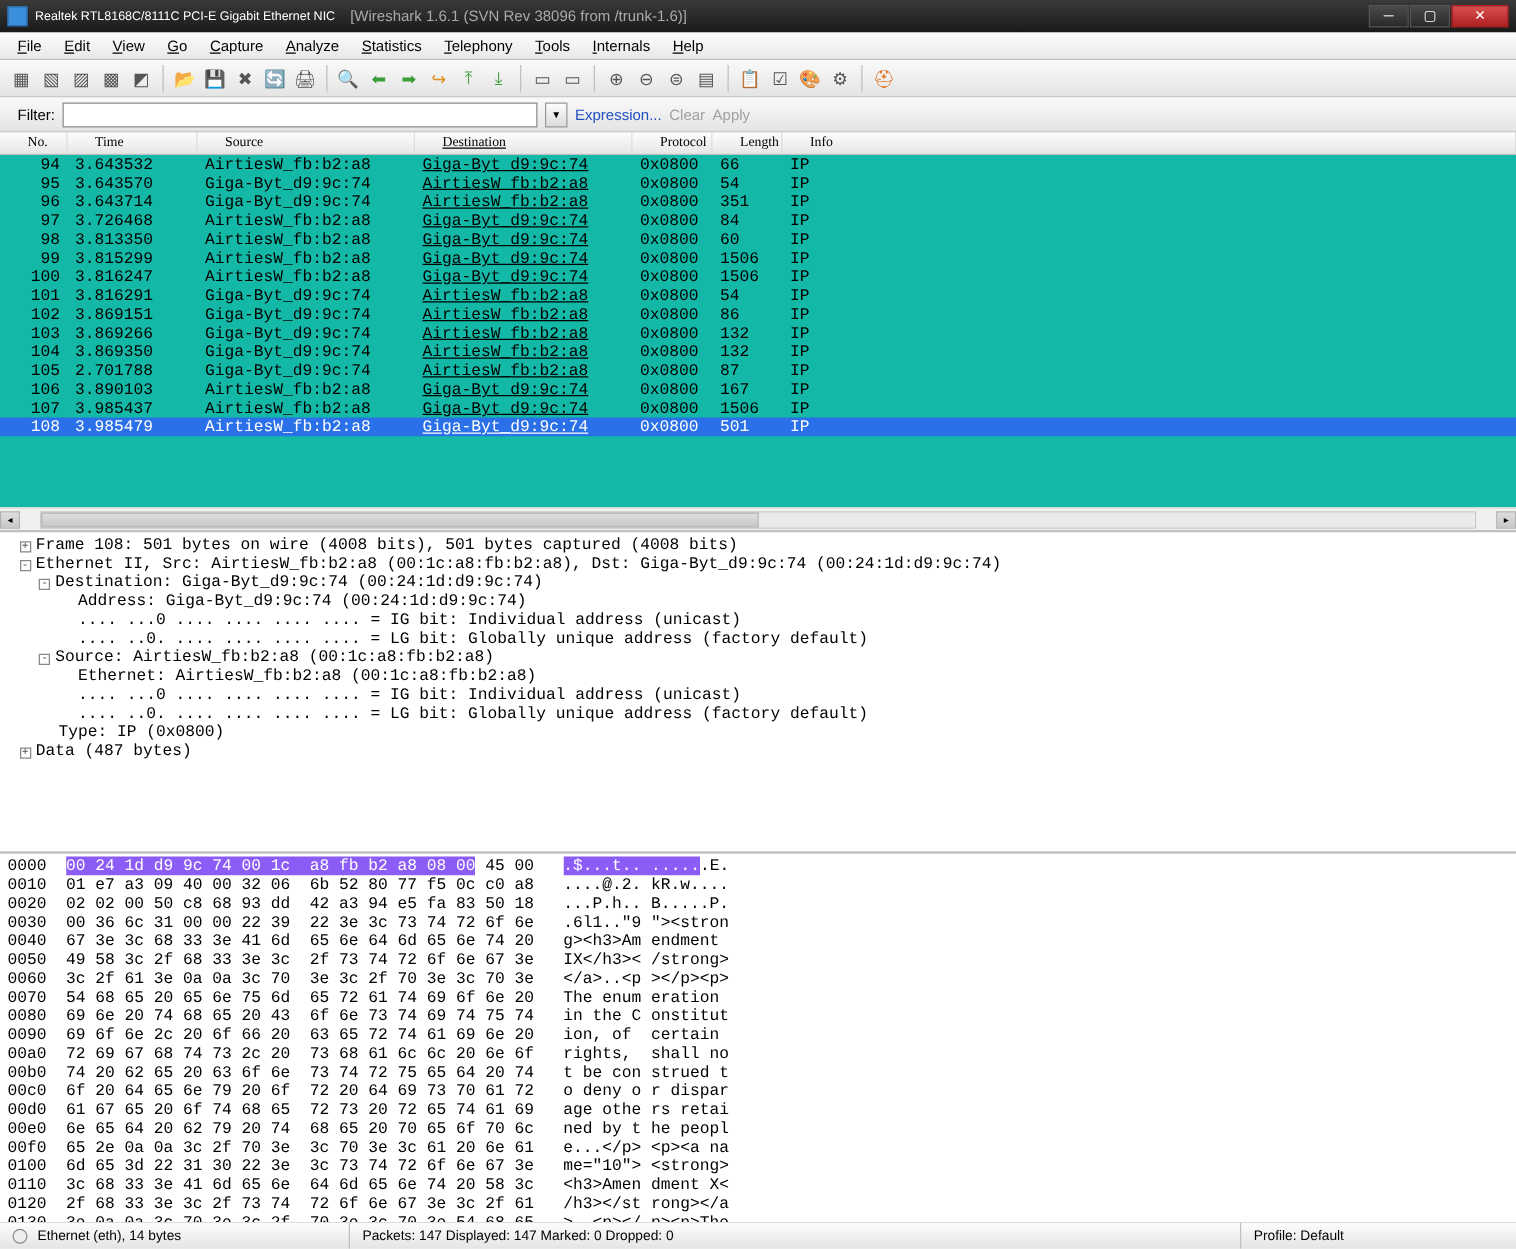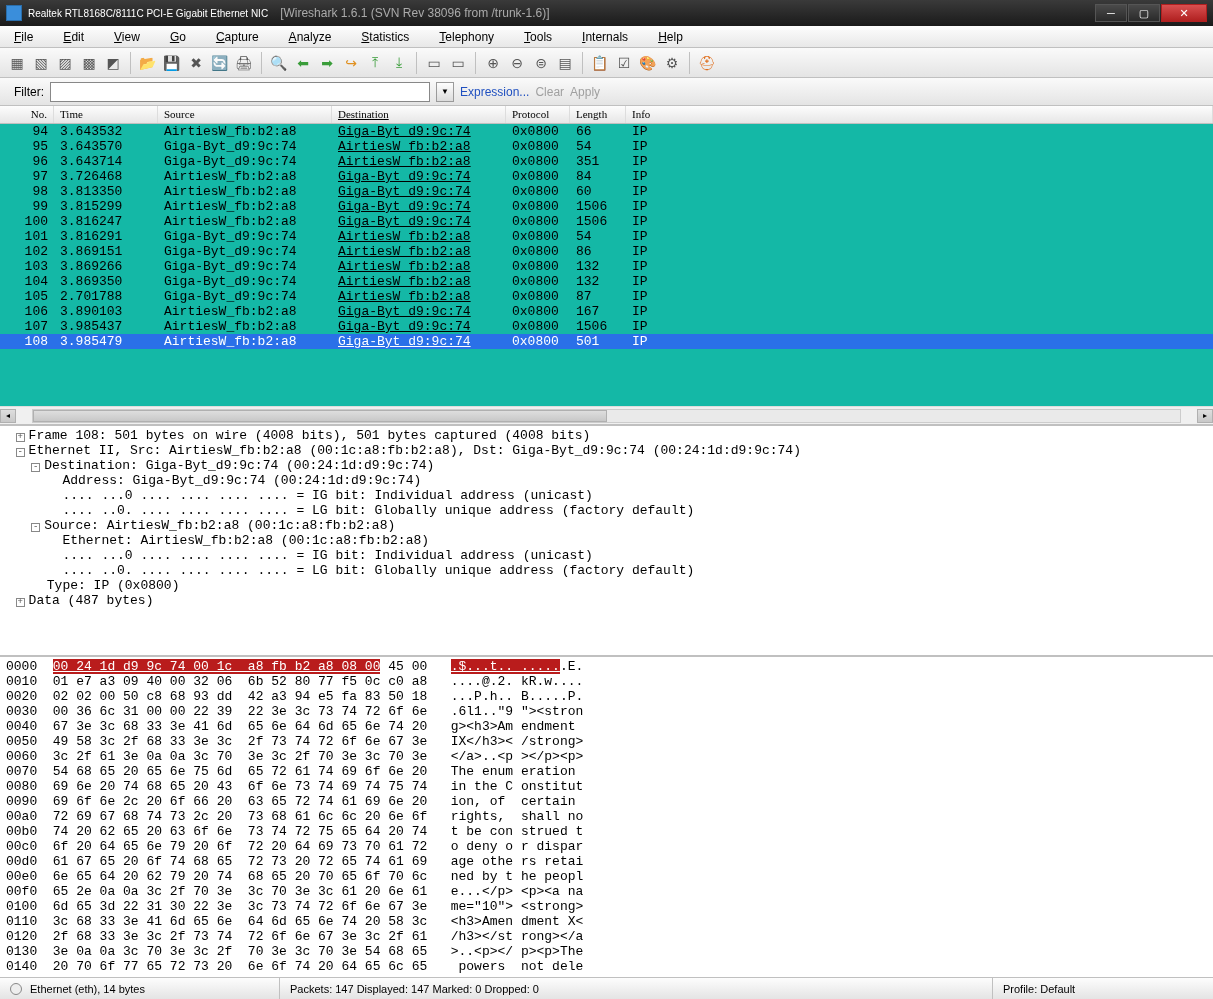--- a/index.html
+++ b/index.html
@@ -8,57 +8,57 @@
   
   .titlebar { height: 26px; background: linear-gradient(#3a3a3a, #1a1a1a); display: flex; align-items: center; padding: 0 6px; color: #fff; }
   .titlebar .icon { width: 16px; height: 16px; background: #3a8edb; margin-right: 6px; border: 1px solid #2a6eab; }
   .titlebar .title-main { color: #fff; font-size: 10px; }
   .titlebar .title-sub { color: #aaa; font-size: 12px; margin-left: 12px; }
   .titlebar .spacer { flex: 1; }
   .win-btn { width: 32px; height: 18px; margin-left: 1px; background: linear-gradient(#4a4a4a,#2a2a2a); border: 1px solid #555; color: #fff; display: inline-flex; align-items: center; justify-content: center; font-size: 11px; line-height: 1; }
   .win-btn.close { background: linear-gradient(#d95050,#b02020); border-color: #b02020; width: 46px; }
   
   
-  .menubar { height: 22px; background: linear-gradient(#fdfdfd,#e8e8e8); border-bottom: 1px solid #c0c0c0; display: flex; align-items: center; padding: 0 6px; gap: 14px; }
+  .menubar { height: 22px; background: linear-gradient(#fdfdfd,#e8e8e8); border-bottom: 1px solid #c0c0c0; display: flex; align-items: center; padding: 0 6px; gap: 2px; }
   .menubar span { padding: 2px 8px; font-size: 12px; }
   .menubar span u { text-decoration: underline; }
   
   
   .toolbar { height: 30px; background: linear-gradient(#fafafa,#e4e4e4); border-bottom: 1px solid #c0c0c0; display: flex; align-items: center; padding: 0 6px; gap: 2px; }
   .tool { width: 22px; height: 22px; border: 1px solid transparent; display: inline-flex; align-items: center; justify-content: center; font-size: 14px; color: #555; border-radius: 2px; }
   .sep { width: 1px; height: 22px; background: #c0c0c0; margin: 0 4px; }
   
   
   .filterbar { height: 28px; background: linear-gradient(#fafafa,#e4e4e4); border-bottom: 1px solid #c0c0c0; display: flex; align-items: center; padding: 0 14px; gap: 6px; font-size: 12px; }
   .filterbar input { flex: 0 0 380px; height: 20px; border: 1px solid #888; padding: 0 4px; font-size: 12px; }
   .dd { width: 18px; height: 20px; border: 1px solid #9a9a9a; background: linear-gradient(#fdfdfd,#dcdcdc); display: inline-flex; align-items: center; justify-content: center; font-size: 8px; }
   .linkbtn { color: #2050c0; cursor: pointer; }
   .linkbtn.dis { color: #a0a0a0; cursor: default; }
   
   
   .packet-list { flex: 0 0 auto; height: 320px; display: flex; flex-direction: column; border-bottom: 2px solid #c0c0c0; }
   .plist-header { height: 18px; background: linear-gradient(#fdfdfd,#e6e6e6); border-bottom: 1px solid #c0c0c0; display: flex; font-size: 11px; font-family: Tahoma; }
-  .plist-header .col { border-right: 1px solid #ddd; padding: 2px 6px; white-space: nowrap; overflow: hidden; }
+  .plist-header .col { border-right: 1px solid #ddd; padding: 2px 22px; white-space: nowrap; overflow: hidden; }
   .plist-body { flex: 1; overflow-y: scroll; background: #14b8a6; font-family: "Courier New", monospace; font-size: 13px; }
   .row { display: flex; height: 15px; line-height: 15px; white-space: pre; }
   .row .c { padding: 0 6px; overflow: hidden; }
   .row.sel { background: #2a70e8; color: #fff; }
   .hscroll { height: 18px; background: #f0f0f0; border-top: 1px solid #ddd; display: flex; align-items: center; }
   .hscroll .track { flex: 1; height: 14px; background: #eaeaea; border: 1px solid #ccc; margin: 0 16px; position: relative; }
   .hscroll .thumb { position: absolute; left: 0; width: 50%; height: 100%; background: linear-gradient(#dedede,#c8c8c8); border: 1px solid #b0b0b0; }
   .hscroll .arr { width: 16px; height: 14px; background: linear-gradient(#dedede,#c8c8c8); border: 1px solid #b0b0b0; display: inline-flex; align-items: center; justify-content: center; font-size: 8px;}
   
   
-  .details { flex: 0 0 auto; height: 231px; overflow-y: scroll; background: #fff; border-bottom: 2px solid #c0c0c0; font-family: "Courier New", monospace; font-size: 13px; padding: 2px 0; }
+  .details { flex: 0 0 auto; height: 257px; overflow-y: scroll; background: #fff; border-bottom: 2px solid #c0c0c0; font-family: "Courier New", monospace; font-size: 13px; padding: 2px 0; }
   .tree-line { white-space: pre; line-height: 15px; }
   .tree-line .tog { display: inline-block; width: 9px; height: 9px; border: 1px solid #888; font-size: 9px; line-height: 7px; text-align: center; margin-right: 4px; color: #555; }
   
   
   .hexdump { flex: 1; overflow-y: scroll; background: #fff; font-family: "Courier New", monospace; font-size: 13px; padding: 2px 6px; white-space: pre; line-height: 15px; }
-  .hexdump .sel { background: #b91c1c; color: #fff; text-decoration: underline; }
+  .hexdump .sel { background: #8b5cf6; color: #fff; }
   
   
   .statusbar { height: 22px; background: linear-gradient(#fdfdfd,#e4e4e4); border-top: 1px solid #c0c0c0; display: flex; align-items: center; font-size: 11px; }
   .statusbar .cell { padding: 0 10px; border-right: 1px solid #c0c0c0; height: 100%; display: flex; align-items: center; }
   .statusbar .led { width: 12px; height: 12px; border: 1px solid #888; border-radius: 6px; background: #eee; margin-right: 8px; }
   
   .c-no { width: 54px; text-align: right; }
   .c-time { width: 104px; }
   .c-src { width: 174px; }
   .c-dst { width: 174px; text-decoration: underline; }

